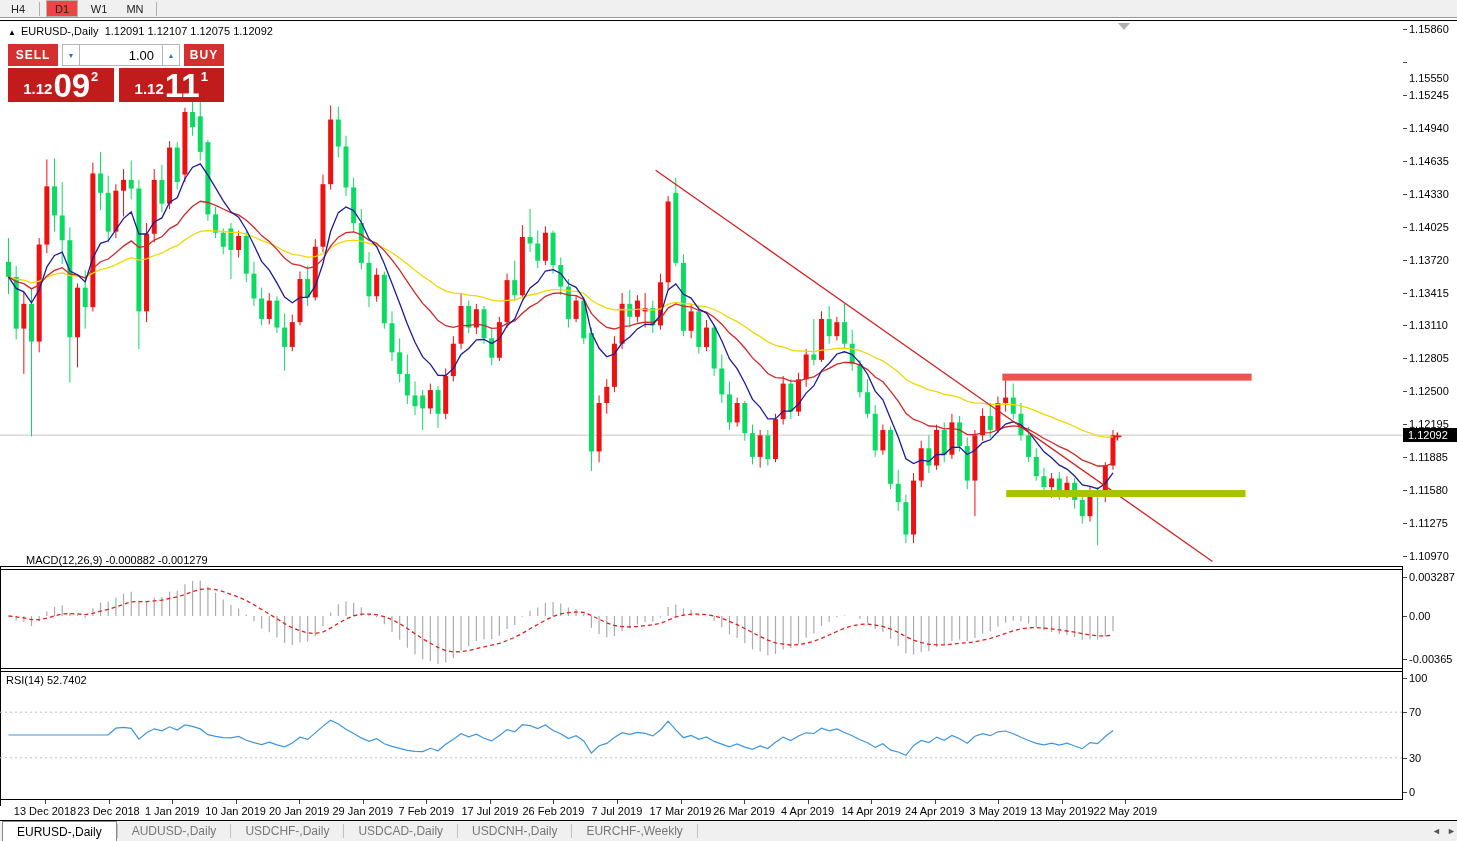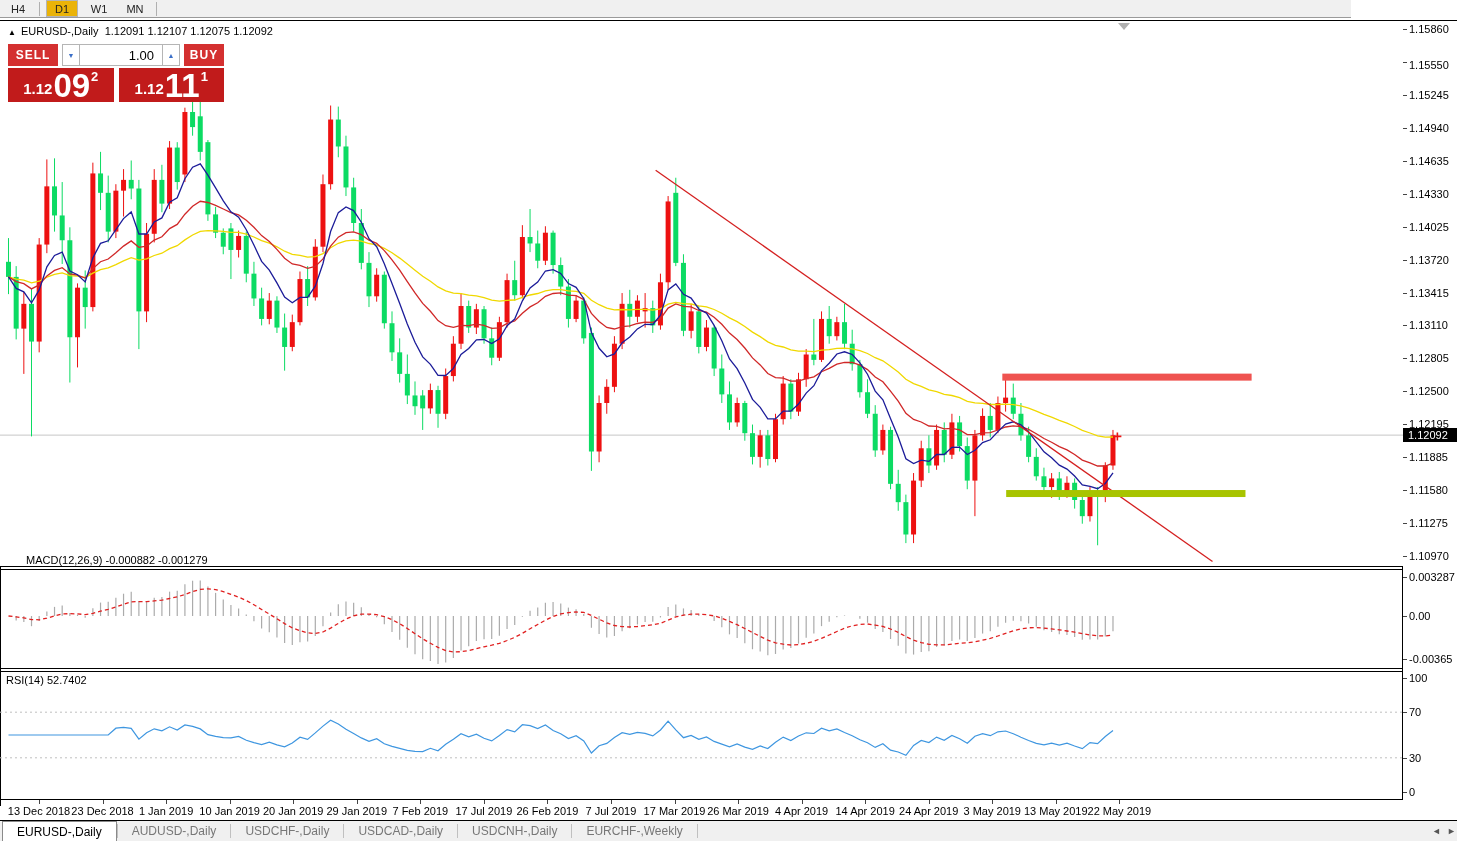--- a/index.html
+++ b/index.html
@@ -1,23 +1,23 @@
 <!DOCTYPE html>
 <html><head>
 <meta charset="utf-8">
 <style>
   html,body{margin:0;padding:0;background:#fff;}
   #app{position:relative;width:1457px;height:841px;overflow:hidden;
        font-family:"Liberation Sans",sans-serif;background:#fff;}
   
-  .toolbar{position:absolute;left:0;top:0;width:1351px;height:17px;background:#f0f0f0;
+  .toolbar{position:absolute;left:0;top:0;width:1457px;height:17px;background:#f0f0f0;
            border-bottom:1px solid #9a9a9a;display:flex;align-items:center;font-size:11px;color:#222;}
   .tf-btn{display:inline-flex;align-items:center;justify-content:center;height:15px;min-width:24px;
           margin:0 3px;padding:0 3px;cursor:default;}
-  .tf-btn.active{background:#eab308;border:1px solid #b5b5b5;}
+  .tf-btn.active{background:#ef4444;border:1px solid #b5b5b5;}
   .tb-sep{width:1px;height:14px;background:#b0b0b0;margin:0 3px;}
   
   .frame-line{position:absolute;background:#000;}
   .chart-area{position:absolute;left:0;top:21px;width:1403px;height:545px;background:#fff;}
   .chart-title{position:absolute;left:8px;top:25px;font-size:11px;color:#000;white-space:nowrap;}
   .chart-title .arrow{font-size:8px;margin-right:5px;}
   
   .trade-panel{position:absolute;left:8px;top:44px;width:216px;}
   .tp-row1{display:flex;height:22px;}
   .tp-btn{color:#fff;font-weight:bold;font-size:12px;letter-spacing:1px;border:none;
@@ -37,21 +37,21 @@
   .tp-sup{font-size:13px;font-weight:bold;align-self:flex-start;margin-top:1px;}
   
   .pane-label{position:absolute;font-size:11px;color:#000;left:6px;white-space:nowrap;}
   
   .price-axis{position:absolute;left:1403px;top:21px;width:54px;height:785px;background:#fff;font-size:11px;color:#000;}
   .ax-label{position:absolute;left:6px;white-space:nowrap;}
   .ax-tick{position:absolute;left:0;width:4px;height:1px;background:#444;}
   .cur-badge{position:absolute;left:0;width:54px;height:14px;background:#000;color:#fff;
              display:flex;align-items:center;padding-left:5px;font-size:11px;}
   
-  .date-axis{position:absolute;left:2px;top:800px;width:1403px;height:20px;background:#fff;}
+  .date-axis{position:absolute;left:8px;top:800px;width:1403px;height:20px;background:#fff;}
   .date-label{position:absolute;top:5px;font-size:11px;color:#000;white-space:nowrap;transform:translateX(-50%);}
   .date-tick{position:absolute;top:0;width:1px;height:4px;background:#444;}
   
   .shift-marker{position:absolute;width:0;height:0;border-left:6px solid transparent;
                 border-right:6px solid transparent;border-top:7px solid #b0b0b0;}
   
   .tabbar{position:absolute;left:0;top:821px;width:1457px;height:20px;background:#f0f0f0;
           display:flex;align-items:stretch;font-size:12px;color:#777;}
   .tab{display:flex;align-items:center;padding:0 14px;cursor:pointer;white-space:nowrap;}
   .tab.active{background:#fff;border:1px solid #8a8a8a;border-bottom:none;color:#000;margin-left:2px;}
@@ -606,21 +606,21 @@
       <div class="date-label" style="left: 990.25px;">3 May 2019</div>
       <div class="date-tick" style="left: 1053.8px;"></div>
       <div class="date-label" style="left: 1053.8px;">13 May 2019</div>
       <div class="date-tick" style="left: 1117.35px;"></div>
       <div class="date-label" style="left: 1117.35px;">22 May 2019</div>
     </div>
   <div class="price-axis" id="priceAxis">
       <div class="ax-tick" style="top: 8px;"></div>
       <div class="ax-label" style="top: 2px;">1.15860</div>
       <div class="ax-tick" style="top: 41.4118px;"></div>
-      <div class="ax-label" style="top: 38px;">1.15550</div>
+      <div class="ax-label" style="top: 51px;">1.15550</div>
       <div class="ax-tick" style="top: 74.2847px;"></div>
       <div class="ax-label" style="top: 68.2847px;">1.15245</div>
       <div class="ax-tick" style="top: 107.158px;"></div>
       <div class="ax-label" style="top: 101.158px;">1.14940</div>
       <div class="ax-tick" style="top: 140.03px;"></div>
       <div class="ax-label" style="top: 134.03px;">1.14635</div>
       <div class="ax-tick" style="top: 172.903px;"></div>
       <div class="ax-label" style="top: 166.903px; text-align: right;">1.14330</div>
       <div class="ax-tick" style="top: 205.776px;"></div>
       <div class="ax-label" style="top: 199.776px;">1.14025</div>

